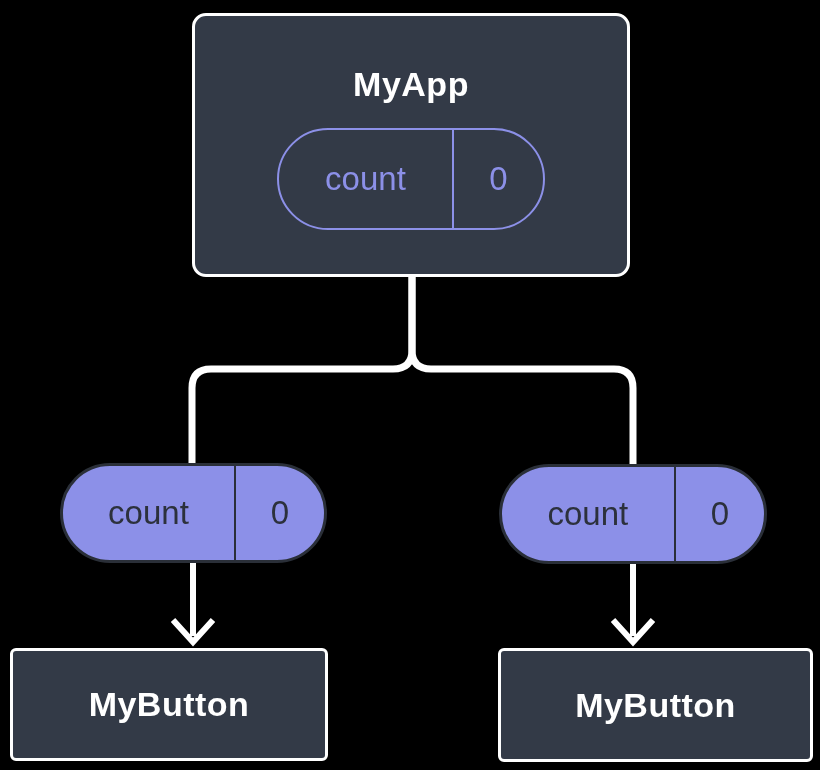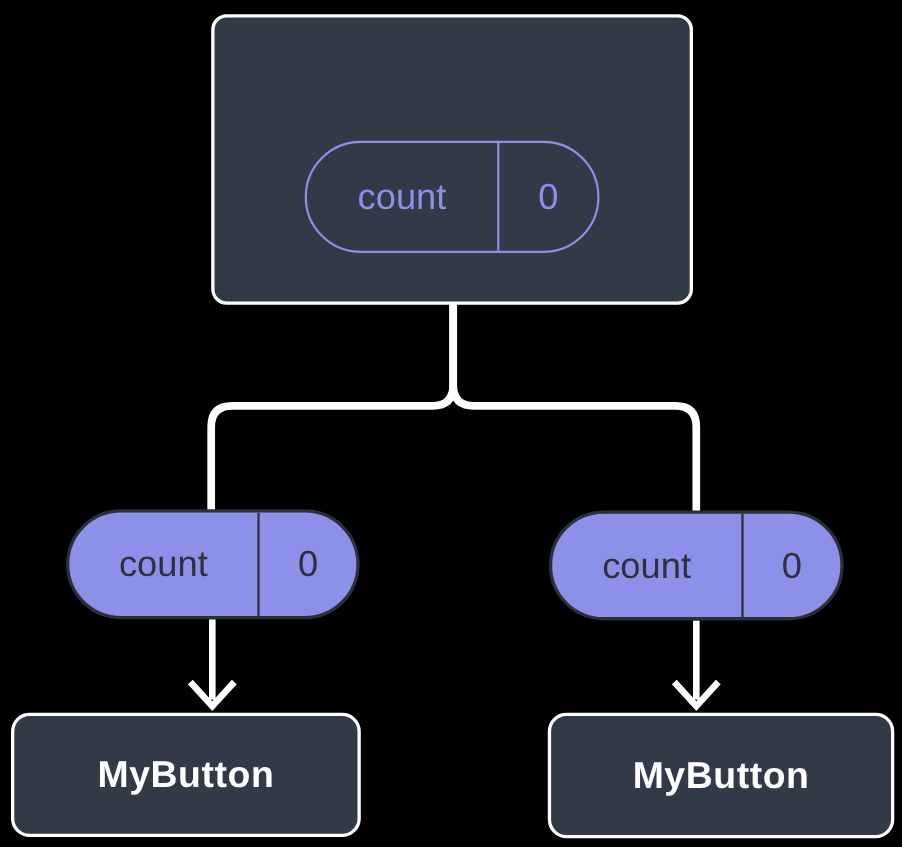--- a/index.html
+++ b/index.html
@@ -24,21 +24,21 @@
   .arrow-head{stroke:var(--connector);stroke-width:6;fill:none;stroke-linejoin:miter;}
   .card{
     position:absolute;box-sizing:border-box;background:var(--card-fill);
     border:3px solid var(--card-border);
   }
   .card-root{left:192px;top:13px;width:438px;height:264px;border-radius:14px;}
   .card-title{
     position:absolute;left:0;top:48px;width:100%;text-align:center;
     color:#FFFFFF;font-size:34px;font-weight:600;line-height:41px;letter-spacing:.5px;
   }
-  .card-button{border-radius:17px;display:flex;align-items:center;justify-content:center;}
+  .card-button{border-radius:6px;display:flex;align-items:center;justify-content:center;}
   .card-button-left{left:10px;top:648px;width:318px;height:113px;}
   .card-button-right{left:498px;top:648px;width:315px;height:114px;}
   .button-title{color:#FFFFFF;font-size:34px;font-weight:600;letter-spacing:.5px;}
   .pill{
     position:absolute;box-sizing:border-box;display:flex;align-items:stretch;
     border-radius:999px;overflow:hidden;font-size:33px;text-align:right;
   }
   .pill-cell{display:flex;align-items:center;justify-content:center;}
   .pill-cell-name{flex:0 0 65.5%;}
   .pill-cell-value{flex:1 1 auto;}
@@ -69,20 +69,21 @@
       <path class="arrow-shaft" d="M193 563 L193 636"></path>
       <path class="arrow-head" d="M173 620 L193 642 L213 620"></path>
     </g>
     <g>
       <path class="arrow-shaft" d="M633 564 L633 636"></path>
       <path class="arrow-head" d="M613 620 L633 642 L653 620"></path>
     </g>
   </svg>
 
   <div class="card card-root">
+    <div class="card-title">MyApp</div>
     <div class="pill pill-outline">
       <span class="pill-cell pill-cell-name">count</span>
       <span class="pill-cell pill-cell-value">0</span>
     </div>
   </div>
 
   <div class="pill pill-filled pill-left">
     <span class="pill-cell pill-cell-name">count</span>
     <span class="pill-cell pill-cell-value">0</span>
   </div>

